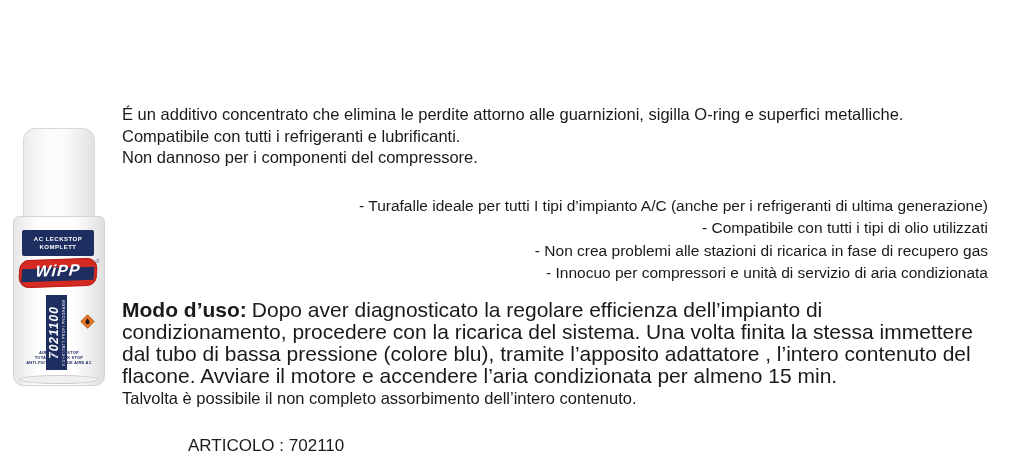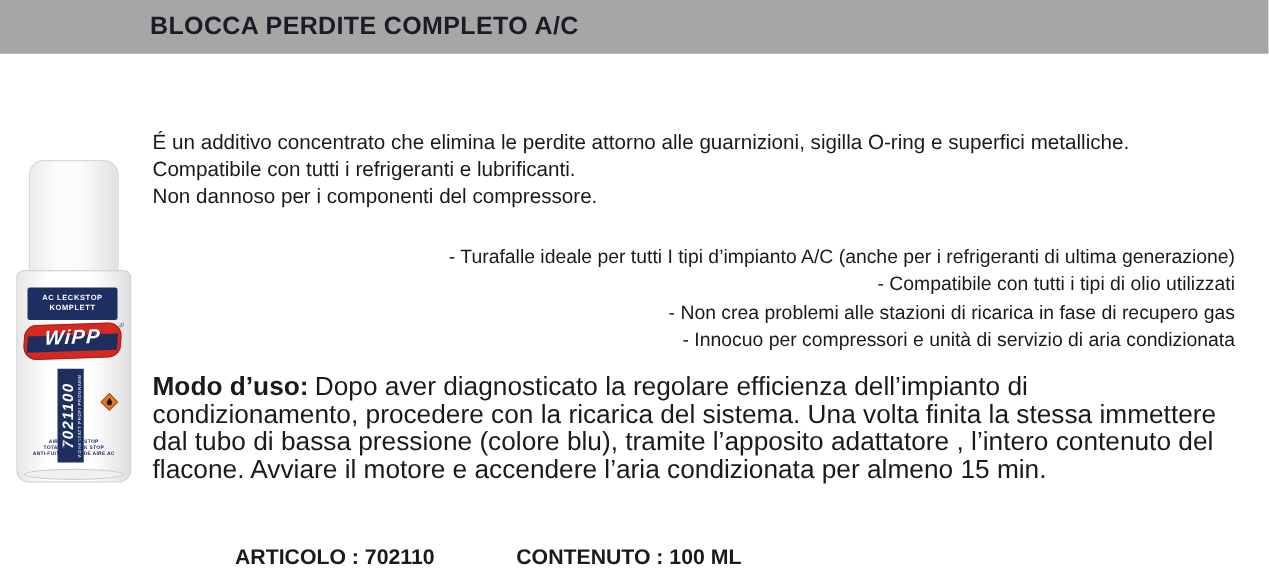--- a/index.html
+++ b/index.html
@@ -78,32 +78,29 @@
   
   .content { position:absolute; left:122px; top:104px; width:866px; }
   .pre { white-space:pre-line; }
   .intro  { font-weight:normal; font-size:16.5px; line-height:21.5px; margin:0; }
   .bullets{ font-size:15.5px; line-height:22.5px; margin:26px 0 0 0;text-align:right; }
   .usage  { font-size:21px; line-height:22px; margin:14px 0 0 0; }
   .usage-label { font-weight:bold; margin-right:5px; }
   .note   { font-size:16.5px; line-height:22px; margin:0; }
 
   
-  .footer { position:absolute; left:0; top:436px; width:1015px; height:24px; font-weight:bold; font-size:17px; }
+  .footer { position:absolute; left:0; top:436px; width:1015px; height:24px; font-weight:normal; font-size:17px; }
   .footer-article  { position:absolute; left:188px; top:0; white-space:nowrap; }
   .footer-content  { position:absolute; left:413px; top:0; white-space:nowrap; }
 </style>
 </head>
 <body>
 
 <div class="page">
 
-  <div class="header">
-    <div class="header-title">BLOCCA PERDITE COMPLETO A/C</div>
-  </div>
 
   <div class="can">
     <div class="can-cap"></div>
     <div class="can-body">
       <div class="can-band pre">AC LECKSTOP
 KOMPLETT</div>
       <div class="can-logo">
         <div class="can-logo-inner"></div>
         <div class="can-logo-text">WiPP<span class="can-reg">®</span></div>
       </div>
@@ -125,20 +122,20 @@
   </div>
 
   <div class="content">
     <p class="intro pre">É un additivo concentrato che elimina le perdite attorno alle guarnizioni, sigilla O-ring e superfici metalliche. Compatibile con tutti i refrigeranti e lubrificanti.
 Non dannoso per i componenti del compressore.</p>
     <p class="bullets pre">- Turafalle ideale per tutti I tipi d’impianto A/C (anche per i refrigeranti di ultima generazione)
 - Compatibile con tutti i tipi di olio utilizzati
 - Non crea problemi alle stazioni di ricarica in fase di recupero gas
 - Innocuo per compressori e unità di servizio di aria condizionata</p>
     <p class="usage"><span class="usage-label">Modo d’uso:</span><span>Dopo aver diagnosticato la regolare efficienza dell’impianto di condizionamento, procedere con la ricarica del sistema. Una volta finita la stessa immettere dal tubo di bassa pressione (colore blu), tramite l’apposito adattatore , l’intero contenuto del flacone. Avviare il motore e accendere l’aria condizionata per almeno 15 min.</span></p>
+    <p class="note">Talvolta è possibile il non completo assorbimento dell’intero contenuto.</p>
   </div>
 
   <div class="footer">
     <span class="footer-article">ARTICOLO : 702110</span>
-    <span class="footer-content">CONTENUTO : 100 ML</span>
   </div>
 
 </div>
 
 </body></html>

